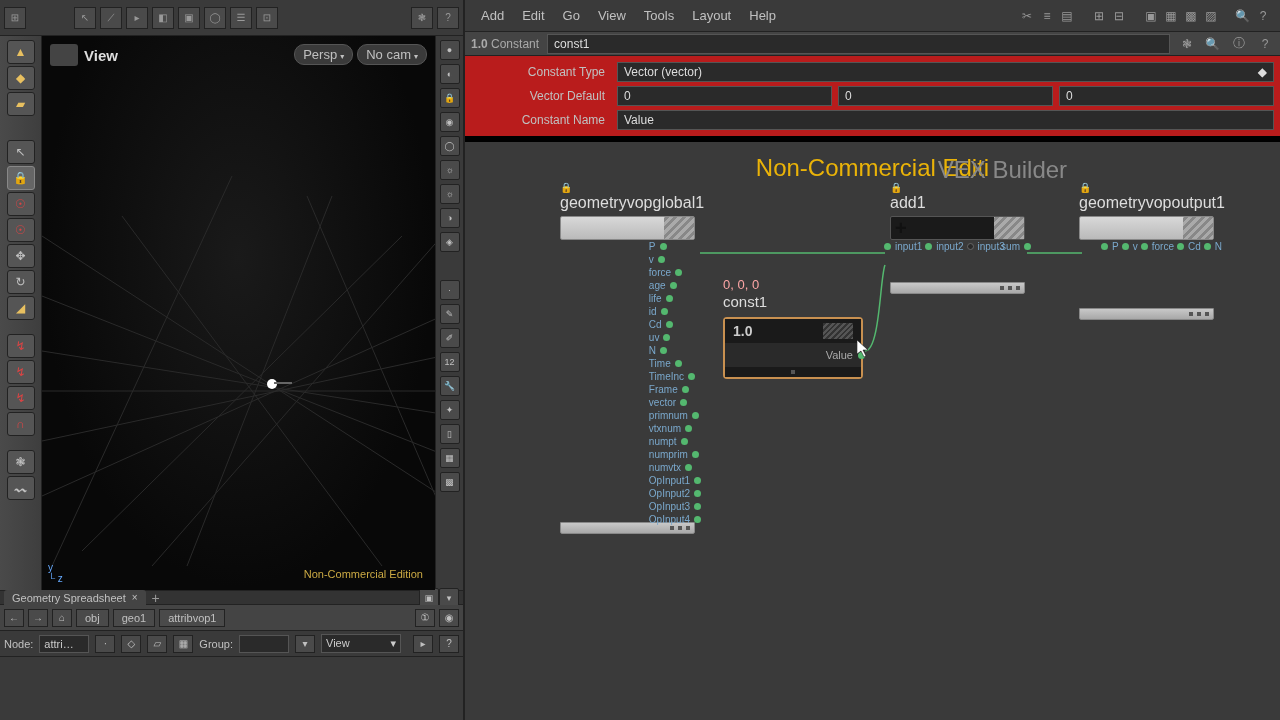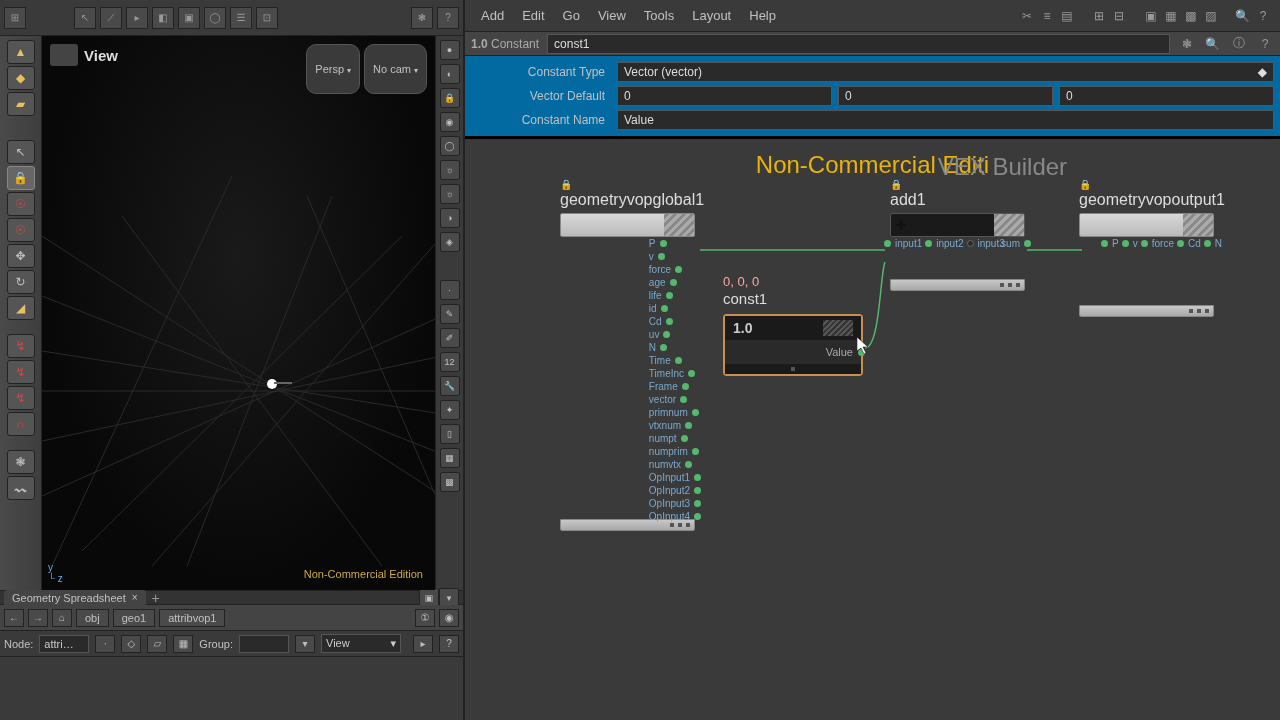--- a/index.html
+++ b/index.html
@@ -20,21 +20,21 @@
 .shelf-icon.red { color: #d44; }
 .shelf-icon.active { background: #666; border-color: #888; }
 .tool-shelf-right { width: 28px; background: #3a3a3a; border-left: 1px solid #222; display: flex; flex-direction: column; padding: 4px 0; gap: 4px; align-items: center; }
 .shelf-icon-sm { width: 20px; height: 20px; background: #4a4a4a; border: 1px solid #222; border-radius: 2px; cursor: pointer; font-size: 9px; display: flex; align-items: center; justify-content: center; }
 
 .viewport { flex: 1; background: radial-gradient(ellipse at 50% 40%, #1a1a1a 0%, #080808 70%); position: relative; overflow: hidden; }
 .viewport-header { position: absolute; top: 8px; left: 8px; display: flex; align-items: center; gap: 6px; z-index: 5; }
 .cam-icon { width: 28px; height: 22px; background: #444; border-radius: 3px; }
 .view-label { font-size: 15px; font-weight: bold; color: #ddd; }
 .viewport-dropdowns { position: absolute; top: 8px; right: 8px; display: flex; gap: 4px; z-index: 5; }
-.vp-dropdown { padding: 18px 8px; background: #3a3a3a; border: 1px solid #555; border-radius: 10px; font-size: 11px; cursor: pointer; }
+.vp-dropdown { padding: 2px 8px; background: #3a3a3a; border: 1px solid #555; border-radius: 10px; font-size: 13px; cursor: pointer; }
 .vp-dropdown::after { content: "▾"; margin-left: 3px; font-size: 8px; }
 .nce-label { position: absolute; bottom: 10px; right: 12px; color: #ccaa44; font-size: 11px; z-index: 5; }
 .axis-gizmo { position: absolute; bottom: 6px; left: 6px; font-size: 10px; color: #6af; z-index: 5; }
 .grid-svg { position: absolute; top: 0; left: 0; width: 100%; height: 100%; }
 .grid-svg line { stroke: #2a2a2a; stroke-width: 1; }
 .point-marker { position: absolute; left: 225px; top: 343px; width: 10px; height: 10px; background: #fff; border-radius: 50%; z-index: 3; }
 .point-axis { position: absolute; left: 232px; top: 346px; width: 18px; height: 8px; border-top: 2px solid #666; z-index: 3; }
 
 
 .spreadsheet { height: 130px; background: #3a3a3a; border-top: 1px solid #222; display: flex; flex-direction: column; }
@@ -56,21 +56,21 @@
 .menu-bar { height: 32px; background: #3a3a3a; border-bottom: 1px solid #222; display: flex; align-items: center; padding: 0 8px; gap: 2px; }
 .menu-item { padding: 4px 8px; cursor: pointer; font-size: 13px; }
 
 
 .node-title-bar { height: 24px; background: #444; display: flex; align-items: center; padding: 0 6px; gap: 8px; border-bottom: 1px solid #222; }
 .node-type-label { font-size: 12px; color: #aaa; }
 .node-name-field { flex: 1; background: #2a2a2a; border: 1px solid #555; padding: 2px 6px; color: #ddd; font-size: 12px; }
 .nt-icon { width: 18px; height: 18px; cursor: pointer; display: flex; align-items: center; justify-content: center; color: #999; }
 
 
-.param-panel { background: #0369a1; padding: 4px 6px; border-bottom: 3px solid #000000; }
+.param-panel { background: #b91c1c; padding: 4px 6px; border-bottom: 6px solid #000000; }
 .param-row { display: flex; align-items: center; height: 24px; gap: 6px; }
 .param-label { width: 140px; text-align: right; font-size: 12px; padding-right: 6px; }
 .param-select { flex: 1; background: #2a2a2a; border: 1px solid #555; padding: 2px 6px; color: #ddd; font-size: 12px; display: flex; justify-content: space-between; align-items: center; cursor: pointer; }
 .param-input { background: #2a2a2a; border: 1px solid #555; padding: 2px 6px; color: #ddd; font-size: 12px; }
 .param-input-third { flex: 1; }
 
 
 .network-view { flex: 1; background: #3a3a3a; position: relative; overflow: hidden; }
 .nce-big { position: absolute; top: 12px; left: 50%; transform: translateX(-50%); font-size: 24px; color: #eab308; pointer-events: none; }
 .vex-builder { position: absolute; top: 14px; left: 58%; font-size: 24px; color: #888; pointer-events: none; }

